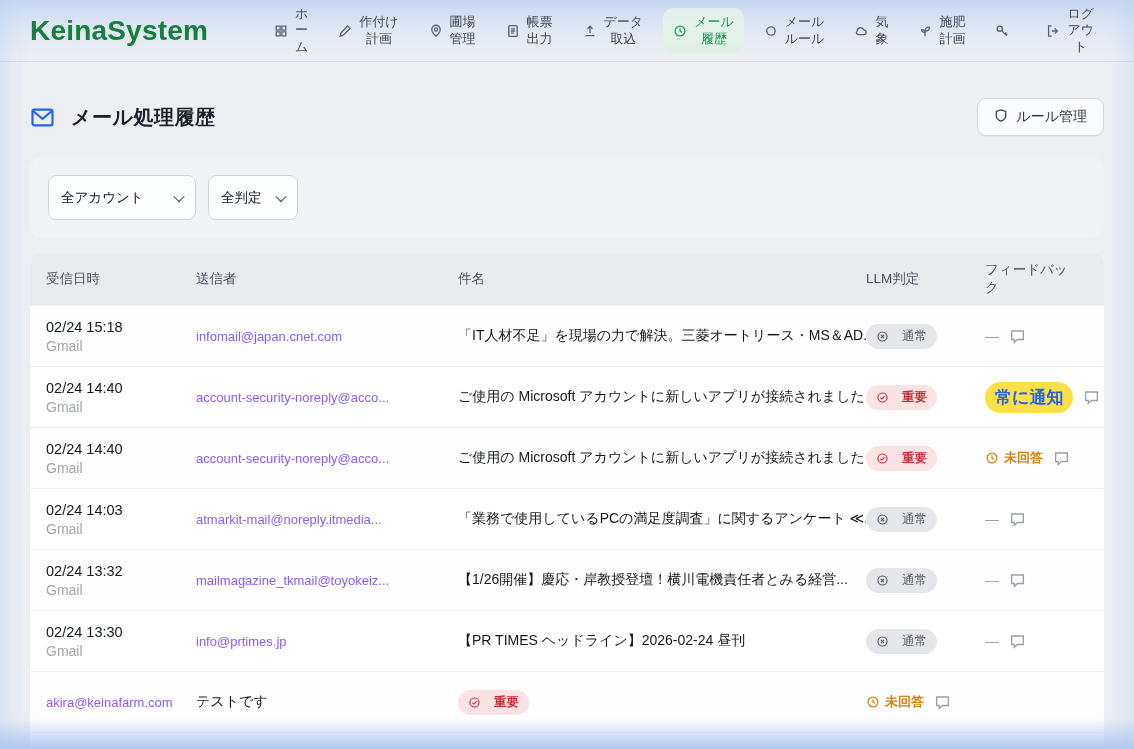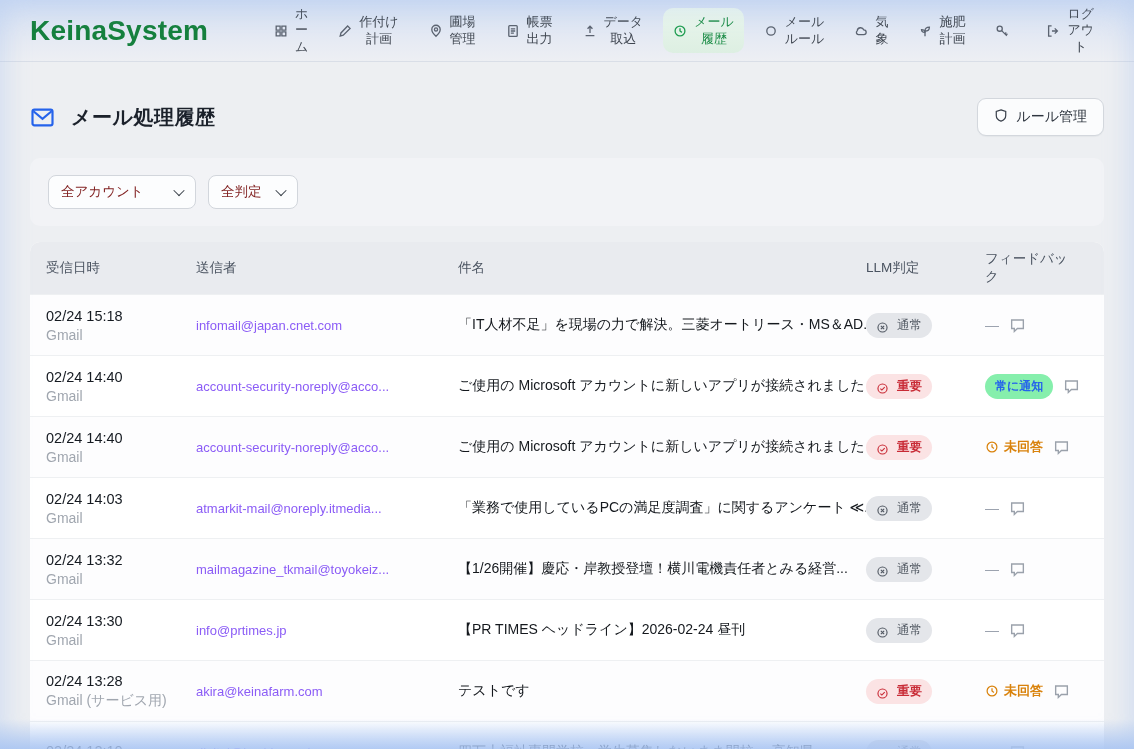--- a/index.html
+++ b/index.html
@@ -39,52 +39,52 @@
     font-family:inherit; box-shadow:0 1px 1px rgba(30,40,60,.04);
   }
   .rulebtn .ric{ width:14px; height:15px; color:#3b424d; }
   
   .filtercard{
     margin:22px 30px 0; background:#f2f3f6; border-radius:10px;
     padding:17px 18px; display:flex; gap:12px; align-items:center;
   }
   .fselect{
     display:inline-flex; align-items:center; justify-content:space-between;
-    height:34px; padding:0 12px; background:#fcfdfe;
+    height:45px; padding:0 12px; background:#fcfdfe;
     border:1px solid #d2d6dc; border-radius:8px; font-size:13.5px;
-    color:#7f1d1d; cursor:pointer;
+    color:#0f172a; cursor:pointer;
   }
   .fselect.acc{ min-width:148px; }
   .fselect.jud{ min-width:90px; }
   .chev{ width:8px; height:8px; border-right:1.8px solid #3a4049; border-bottom:1.8px solid #3a4049;
     transform:rotate(45deg) translate(-1px,-1px); margin-left:14px; flex:0 0 auto; }
   
   .tcard{ margin:16px 30px 0; background:#fff; border-radius:10px 10px 0 0; overflow:hidden; }
   .thead,.trow{
     display:grid; grid-template-columns:150px 262px 408px 119px 1fr;
     padding:0 16px; align-items:center;
   }
   .thead{ background:#e9ebef; height:52px; font-size:13.5px; font-weight:400; color:#4a5360; }
   .trow{ min-height:61px; border-top:1px solid #eef0f2; background:#fff; cursor:pointer; }
   .trow:nth-child(even){ background:#fdfdfe; }
   .cell{ padding-right:12px; min-width:0; }
   .d1{ font-size:14.5px; color:#151a21; }
   .d2{ font-size:14px; color:#a0a6af; margin-top:3px; }
   .csender{ font-size:13px; color:#8b5cf6; white-space:nowrap; overflow:hidden; }
   .csubject{ font-size:14px; color:#14181d; white-space:nowrap; overflow:hidden; }
-  .badge{ display:inline-flex; align-items:flex-end; gap:8px; padding:4px 10px;
+  .badge{ display:inline-flex; align-items:center; gap:13px; padding:4px 10px;
     border-radius:999px; font-size:12.5px; white-space:nowrap; }
   .badge .ic{ width:13px; height:13px; flex:0 0 auto; }
   .badge-normal{ background:#e4e6ea; color:#515862; }
   .badge-important{ background:#fbe3e4; color:#c82a35; font-weight:700; }
   .fb{ display:flex; align-items:center; gap:10px; }
   .fb .fb-dash,.fb .fb-pill,.fb .fb-un{ display:none; }
   .fb-none .fb-dash{ display:inline; color:#9ca3af; font-size:14px; }
-  .fb-always .fb-pill{ display:inline-flex; background:#86efac; color:#2563eb;
-    padding:4px 10px; border-radius:999px; font-size:12px; font-weight:700; white-space:nowrap; }
+  .fb-always .fb-pill{ display:inline-flex; background:#fde047; color:#2563eb;
+    padding:4px 10px; border-radius:999px; font-size:17px; font-weight:700; white-space:nowrap; }
   .fb-unanswered .fb-un{ display:inline-flex; align-items:center; gap:5px;
     color:#d9820b; font-size:13px; font-weight:600; white-space:nowrap; }
   .fb-un .ic{ width:14px; height:14px; }
   .fb-bubble{ background:none; border:none; padding:0; cursor:pointer; line-height:0; }
   .fb-bubble .ic{ width:17px; height:17px; color:#9aa1ab; }
   
   .edge-fx{ position:absolute; inset:0; pointer-events:none;
     box-shadow:inset 0 0 26px 5px rgba(163,192,238,.38); }
   .bottom-fade{ position:absolute; left:0; right:0; bottom:0; height:30px; pointer-events:none;
     background:linear-gradient(to bottom, rgba(176,202,243,0), rgba(168,196,242,.85)); }
@@ -399,24 +399,20 @@
         <button class="fb-bubble">
           <svg class="ic" viewBox="0 0 16 16" fill="none" stroke="currentColor" stroke-width="1.3">
               <path d="M2.5 2.8h11v8h-5.6L5 13.6v-2.8H2.5z"></path>
             </svg>
         </button>
       </div>
     </div>
   </div>
 
   <div class="trow">
-    <div class="cell cdate">
-      <div class="d1">02/24 13:28</div>
-        <div class="d2">Gmail (サービス用)</div>
-    </div>
     <div class="cell csender">akira@keinafarm.com</div>
     <div class="cell csubject">テストです</div>
     <div class="cell">
       <span class="badge badge-important">
 
         <svg class="ic icc" viewBox="0 0 16 16" fill="none" stroke="currentColor" stroke-width="1.4">
             <circle cx="8" cy="8" r="5.6"></circle>
             <path d="M5.4 8.1 7.2 9.9 10.7 6.3"></path>
           </svg>
         <span>重要</span>

